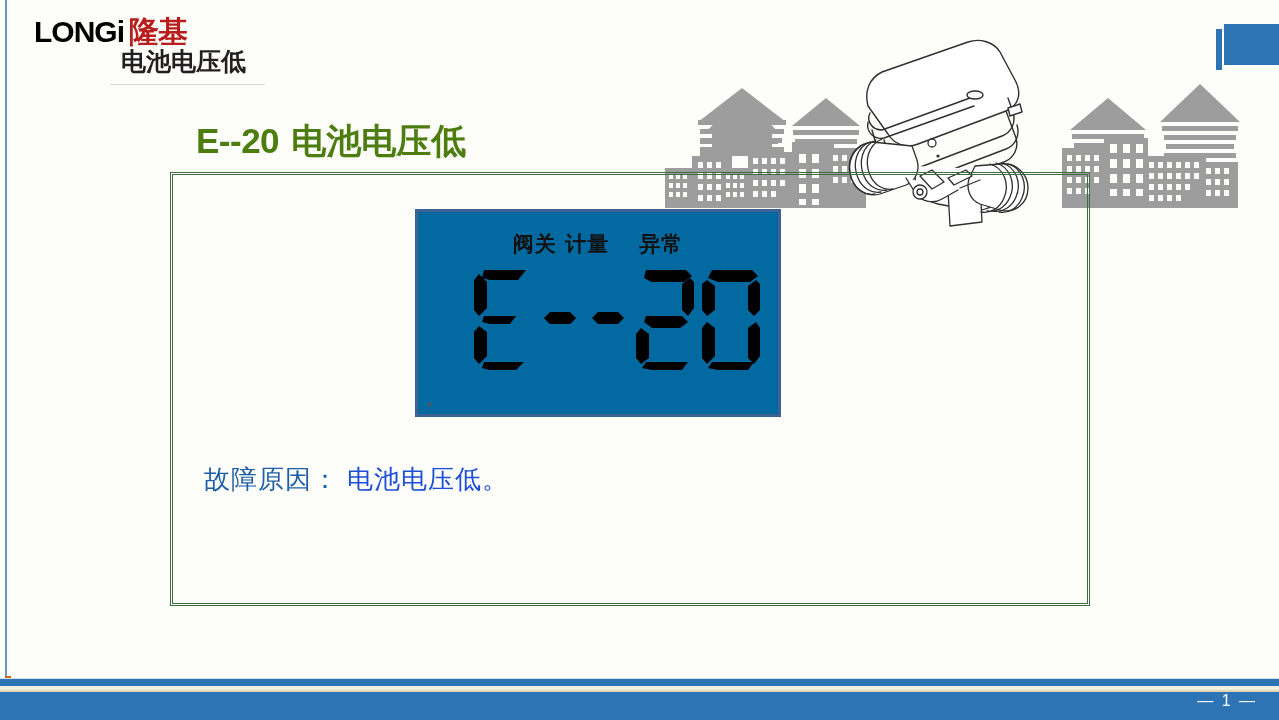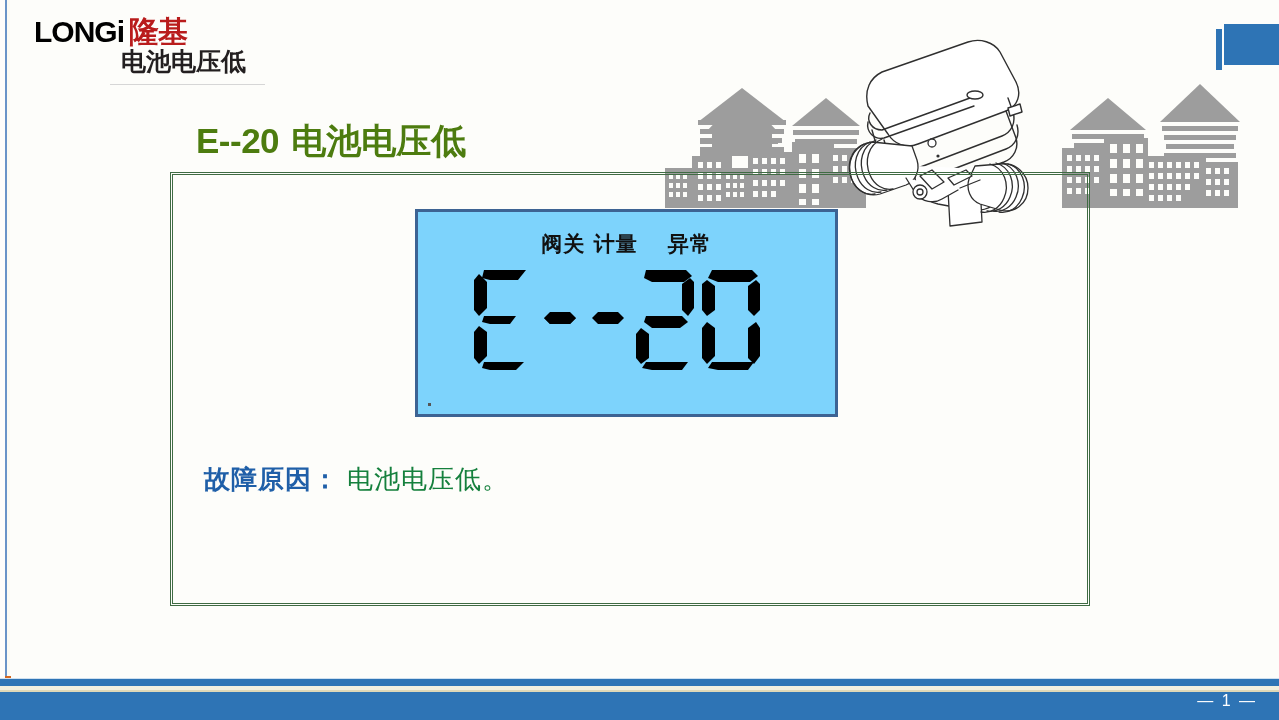--- a/index.html
+++ b/index.html
@@ -183,23 +183,23 @@
   }
   .caption .code {
     font-family: "Liberation Sans", sans-serif;
     font-weight: bold;
   }
 
   
   .lcd {
     position: absolute;
     left: 415px; top: 209px;
-    width: 423px; height: 208px;
+    width: 366px; height: 208px;
     border: 3px solid #3d6393;
-    background: #7dd3fc;
+    background: #0369a1;
     box-sizing: border-box;
   }
   .lcd-annunciators {
     position: absolute;
     left: 0; top: 18px;
     width: 100%;
     text-align: center;
     font-size: 21px;
     font-weight: bold;
     color: #111;
@@ -230,26 +230,26 @@
     font-family: "DejaVu Serif", serif;
   }
   .explain-row {
     display: flex;
     align-items: baseline;
     white-space: nowrap;
     margin-bottom: 6px;
   }
   .explain-label {
     color: #1f5fa8;
-    font-weight: bold;
+    font-weight: normal;
     font-size: 26px;
     letter-spacing: 1px;
   }
   .explain-value {
-    color: #15803d;
+    color: #1d4ed8;
     font-size: 26px;
     margin-left: 8px;
     letter-spacing: 1px;
   }
 </style>
 </head>
 <body>
 
 <div class="slide">
 

